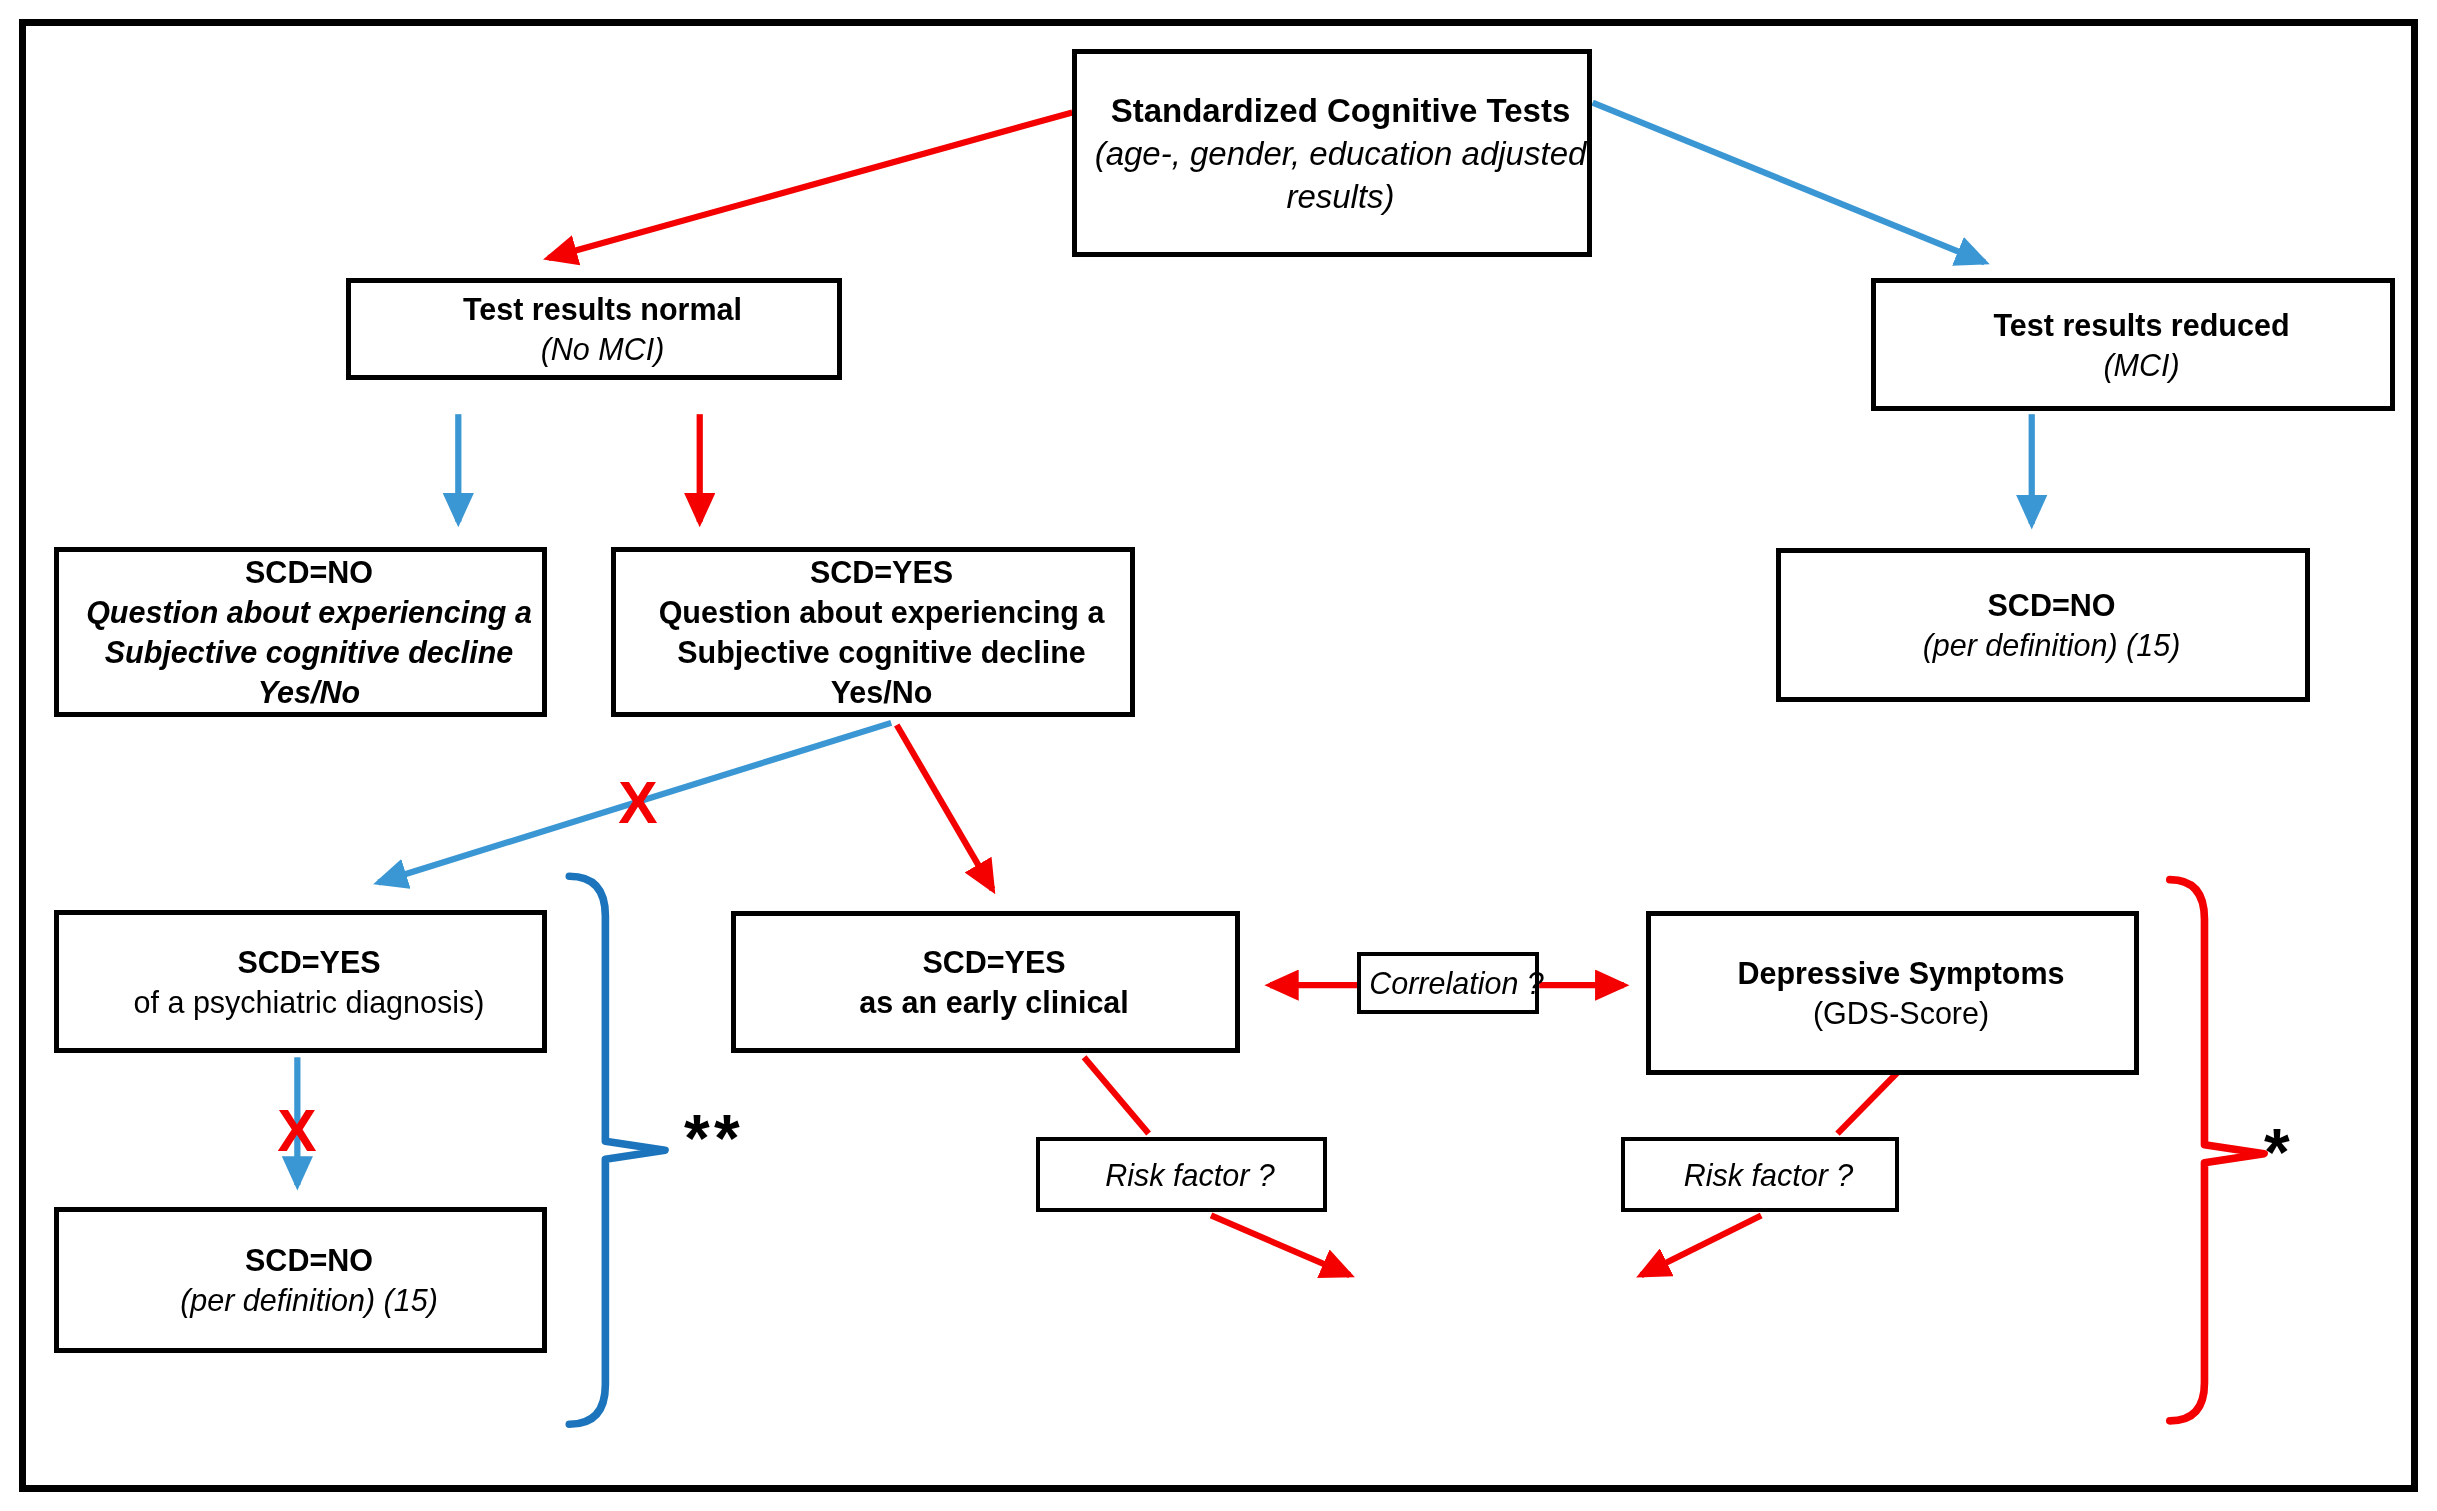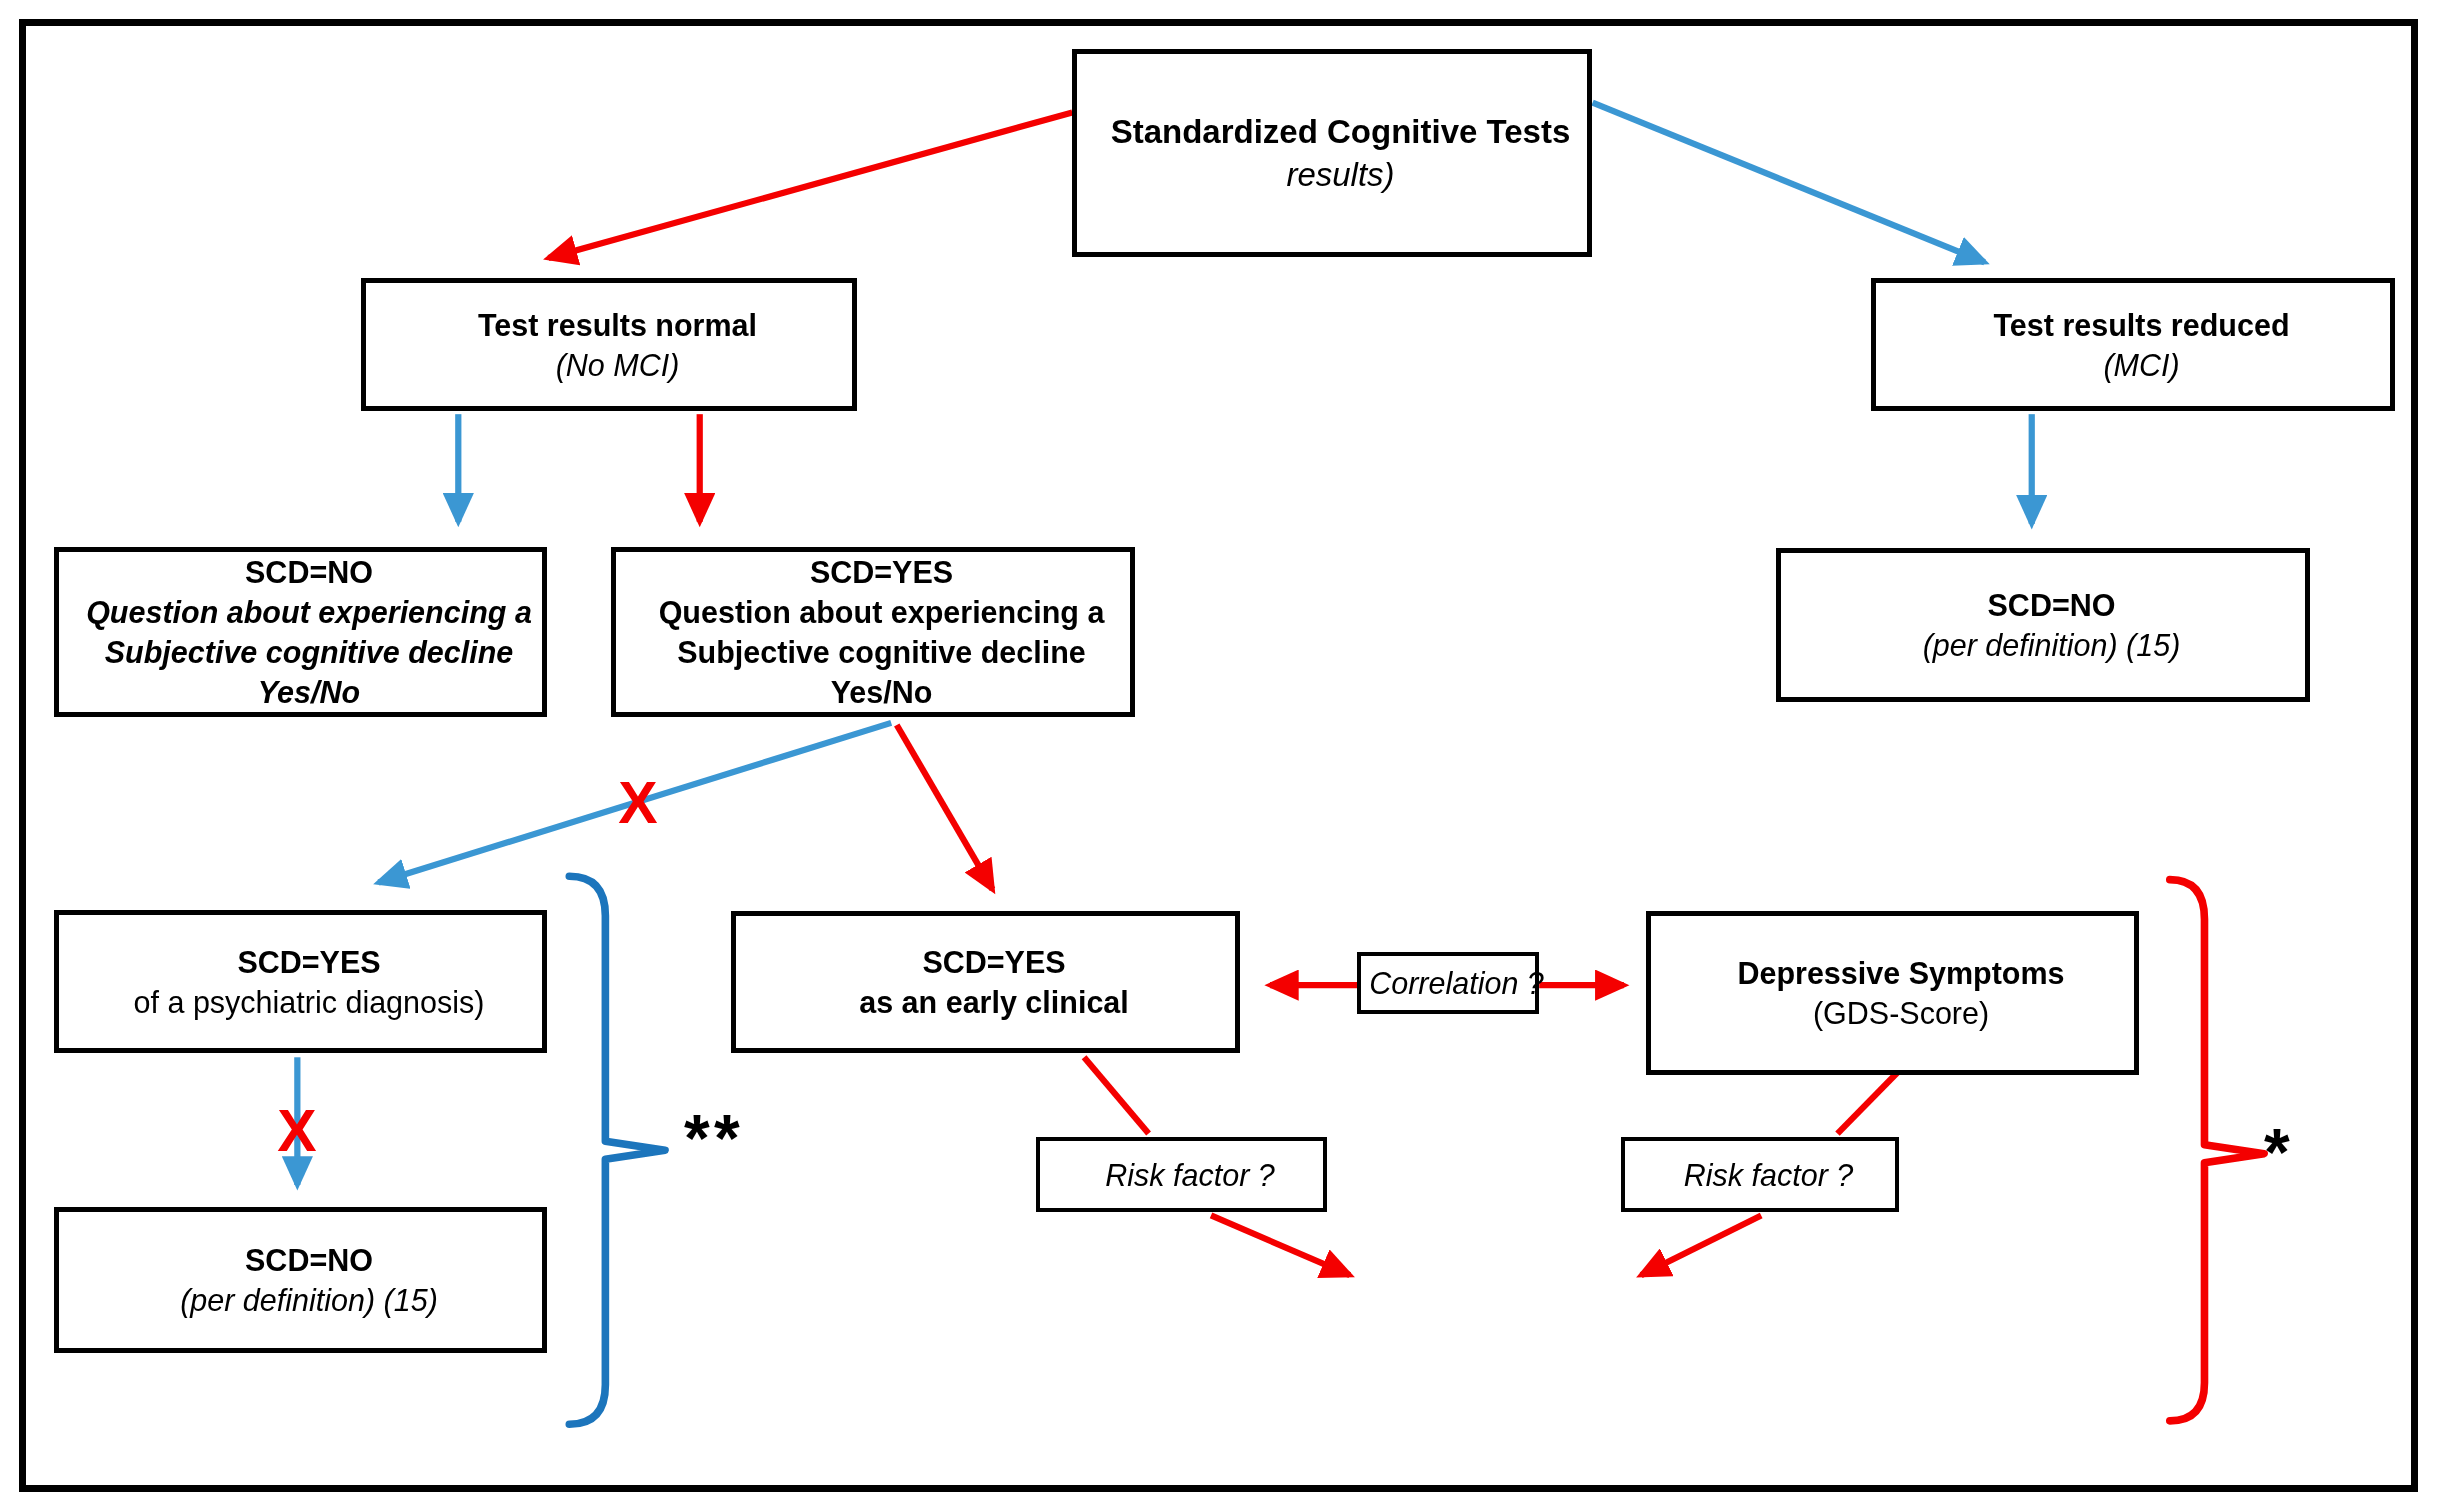--- a/index.html
+++ b/index.html
@@ -62,24 +62,25 @@
 
     <line class="arrow-red" x1="2756" y1="1524" x2="2648" y2="1634"></line>
     <line class="arrow-red" x1="2538" y1="1752" x2="2365" y2="1838" marker-end="url(#mr)"></line>
 
     <path class="brace-blue" d="M820,1263 Q872,1263 872,1320 L872,1645 L958,1658 L872,1671 L872,1996 Q872,2053 820,2053"></path>
     <path class="brace-red" d="M3127,1268 Q3177,1268 3177,1325 L3177,1650 L3263,1663 L3177,1676 L3177,1993 Q3177,2048 3127,2048"></path>
   </svg>
 
   <div class="box big" style="left:1072px;top:49px;width:520px;height:208px">
     <div class="t bold">Standardized Cognitive Tests</div>
+    <div class="t italic">(age-, gender, education adjusted</div>
     <div class="t italic">results)</div>
   </div>
 
-  <div class="box" style="left:361px;top:278px;width:496px;height:133px">
+  <div class="box" style="left:346px;top:278px;width:496px;height:102px">
     <div class="t bold">Test results normal</div>
     <div class="t italic">(No MCI)</div>
   </div>
 
   <div class="box" style="left:1871px;top:278px;width:524px;height:133px">
     <div class="t bold">Test results reduced</div>
     <div class="t italic">(MCI)</div>
   </div>
 
   <div class="box" style="left:54px;top:547px;width:493px;height:170px">

